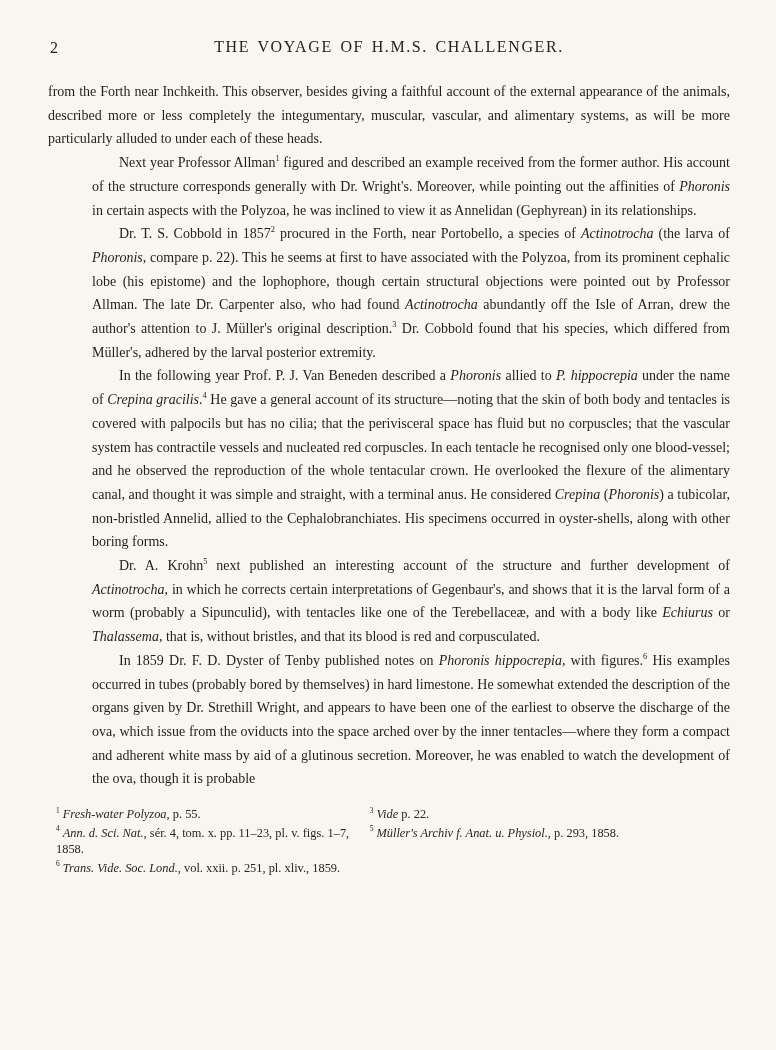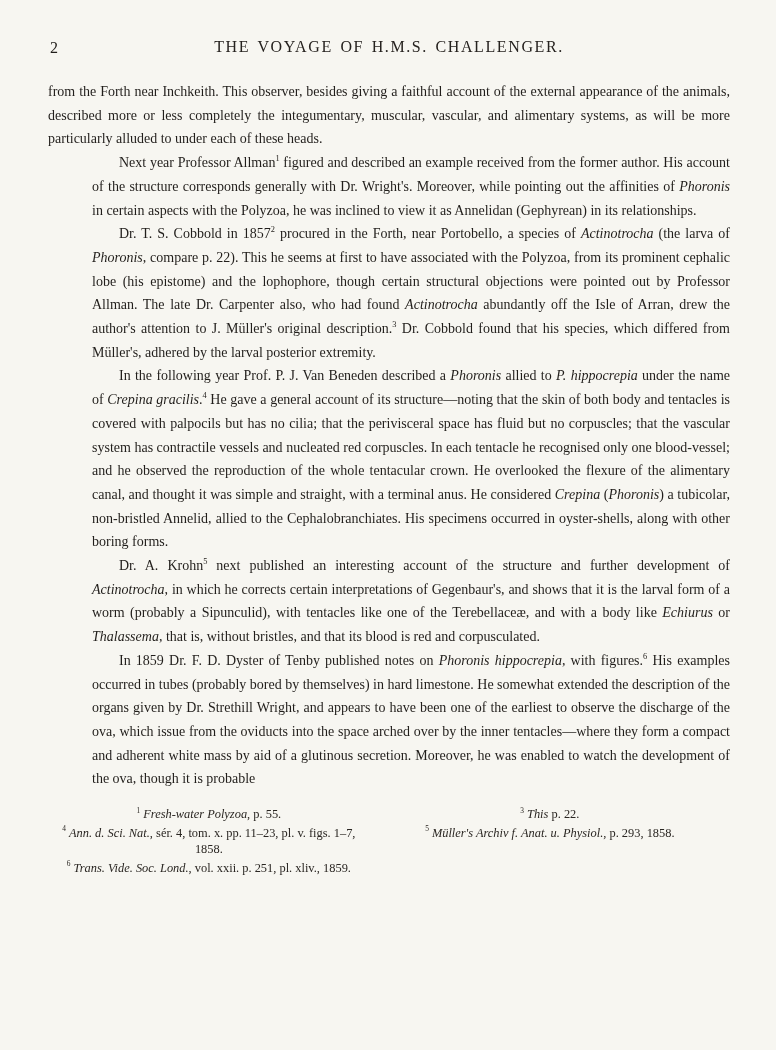--- a/index.html
+++ b/index.html
@@ -61,21 +61,20 @@
     display: grid;
     grid-template-columns: 46% 54%;
     row-gap: 2px;
     font-size: 12.4px;
     line-height: 16.5px;
     color: #2a2622;
   }
   .footnote {
     white-space: normal;
     padding-left: 8px;
-    text-align: center;
   }
   .footnote sup {
     margin-right: 3px;
   }
 </style>
 </head>
 <body>
 
 <div class="page">
   <header class="page-header">
@@ -87,18 +86,18 @@
       <p>from the Forth near Inchkeith.  This observer, besides giving a faithful account of the external appearance of the animals, described more or less completely the integumentary, muscular, vascular, and alimentary systems, as will be more particularly alluded to under each of these heads.</p>
       <p class="indent">Next year Professor Allman<sup>1</sup> figured and described an example received from the former author.  His account of the structure corresponds generally with Dr. Wright's.  Moreover, while pointing out the affinities of <i>Phoronis</i> in certain aspects with the Polyzoa, he was inclined to view it as Annelidan (Gephyrean) in its relationships.</p>
       <p class="indent">Dr. T. S. Cobbold in 1857<sup>2</sup> procured in the Forth, near Portobello, a species of <i>Actinotrocha</i> (the larva of <i>Phoronis</i>, compare p. 22).  This he seems at first to have associated with the Polyzoa, from its prominent cephalic lobe (his epistome) and the lophophore, though certain structural objections were pointed out by Professor Allman.  The late Dr. Carpenter also, who had found <i>Actinotrocha</i> abundantly off the Isle of Arran, drew the author's attention to J. Müller's original description.<sup>3</sup>  Dr. Cobbold found that his species, which differed from Müller's, adhered by the larval posterior extremity.</p>
       <p class="indent">In the following year Prof. P. J. Van Beneden described a <i>Phoronis</i> allied to <i>P. hippocrepia</i> under the name of <i>Crepina gracilis</i>.<sup>4</sup>  He gave a general account of its structure—noting that the skin of both body and tentacles is covered with palpocils but has no cilia; that the perivisceral space has fluid but no corpuscles; that the vascular system has contractile vessels and nucleated red corpuscles.  In each tentacle he recognised only one blood-vessel; and he observed the reproduction of the whole tentacular crown.  He overlooked the flexure of the alimentary canal, and thought it was simple and straight, with a terminal anus.  He considered <i>Crepina</i> (<i>Phoronis</i>) a tubicolar, non-bristled Annelid, allied to the Cephalobranchiates.  His specimens occurred in oyster-shells, along with other boring forms.</p>
       <p class="indent">Dr. A. Krohn<sup>5</sup> next published an interesting account of the structure and further development of <i>Actinotrocha</i>, in which he corrects certain interpretations of Gegenbaur's, and shows that it is the larval form of a worm (probably a Sipunculid), with tentacles like one of the Terebellaceæ, and with a body like <i>Echiurus</i> or <i>Thalassema</i>, that is, without bristles, and that its blood is red and corpusculated.</p>
       <p class="indent">In 1859 Dr. F. D. Dyster of Tenby published notes on <i>Phoronis hippocrepia</i>, with figures.<sup>6</sup>  His examples occurred in tubes (probably bored by themselves) in hard limestone.  He somewhat extended the description of the organs given by Dr. Strethill Wright, and appears to have been one of the earliest to observe the discharge of the ova, which issue from the oviducts into the space arched over by the inner tentacles—where they form a compact and adherent white mass by aid of a glutinous secretion.  Moreover, he was enabled to watch the development of the ova, though it is probable</p>
     </main>
 
   <footer class="footnotes">
       <div class="footnote"><sup>1</sup><i>Fresh-water Polyzoa</i>, p. 55.</div>
-      <div class="footnote"><sup>3</sup><i>This</i> p. 22.</div>
+      <div class="footnote"><sup>3</sup><i>Vide</i> p. 22.</div>
       <div class="footnote"><sup>4</sup><i>Ann. d. Sci. Nat.</i>, sér. 4, tom. x. pp. 11–23, pl. v. figs. 1–7, 1858.</div>
       <div class="footnote"><sup>5</sup><i>Müller's Archiv f. Anat. u. Physiol.</i>, p. 293, 1858.</div>
       <div class="footnote"><sup>6</sup><i>Trans. Vide. Soc. Lond.</i>, vol. xxii. p. 251, pl. xliv., 1859.</div>
     </footer>
 </div>
 
 </body></html>

